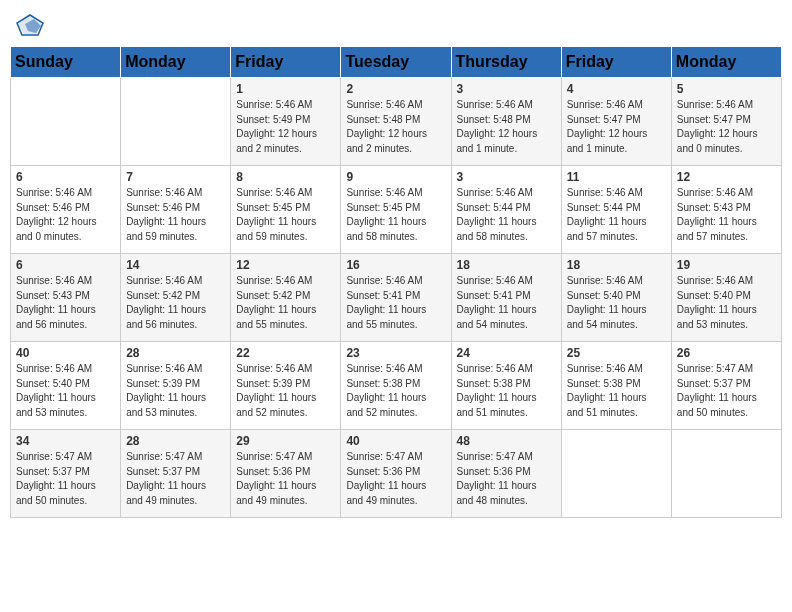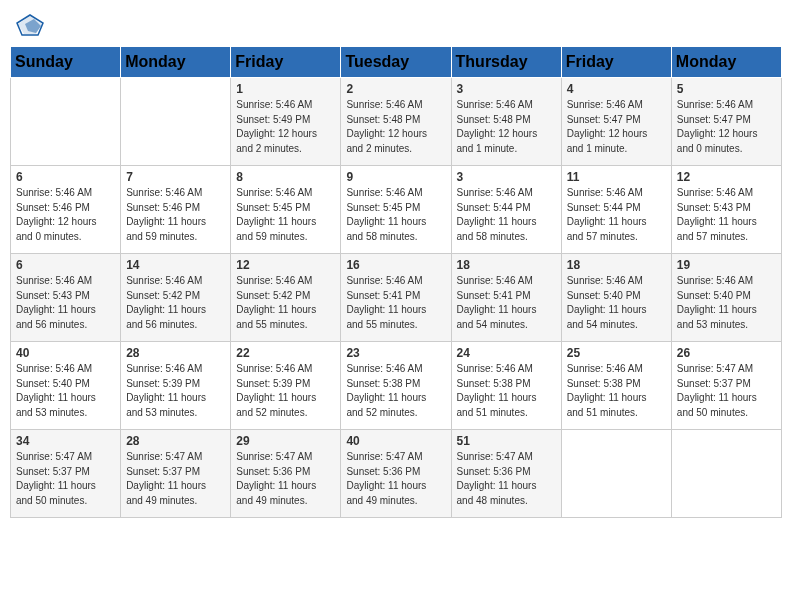--- a/index.html
+++ b/index.html
@@ -338,21 +338,21 @@
 and 49 minutes.</div>
         </td>
         <td>
           <span class="day-number">40</span>
           <div class="day-info" style="white-space: pre-line;">Sunrise: 5:47 AM
 Sunset: 5:36 PM
 Daylight: 11 hours
 and 49 minutes.</div>
         </td>
         <td>
-          <span class="day-number">51</span>
+          <span class="day-number">48</span>
           <div class="day-info" style="white-space: pre-line;">Sunrise: 5:47 AM
 Sunset: 5:36 PM
 Daylight: 11 hours
 and 48 minutes.</div>
         </td>
         <td class="empty-cell"></td>
         <td class="empty-cell"></td>
       </tr>
     </tbody>
 </table>

